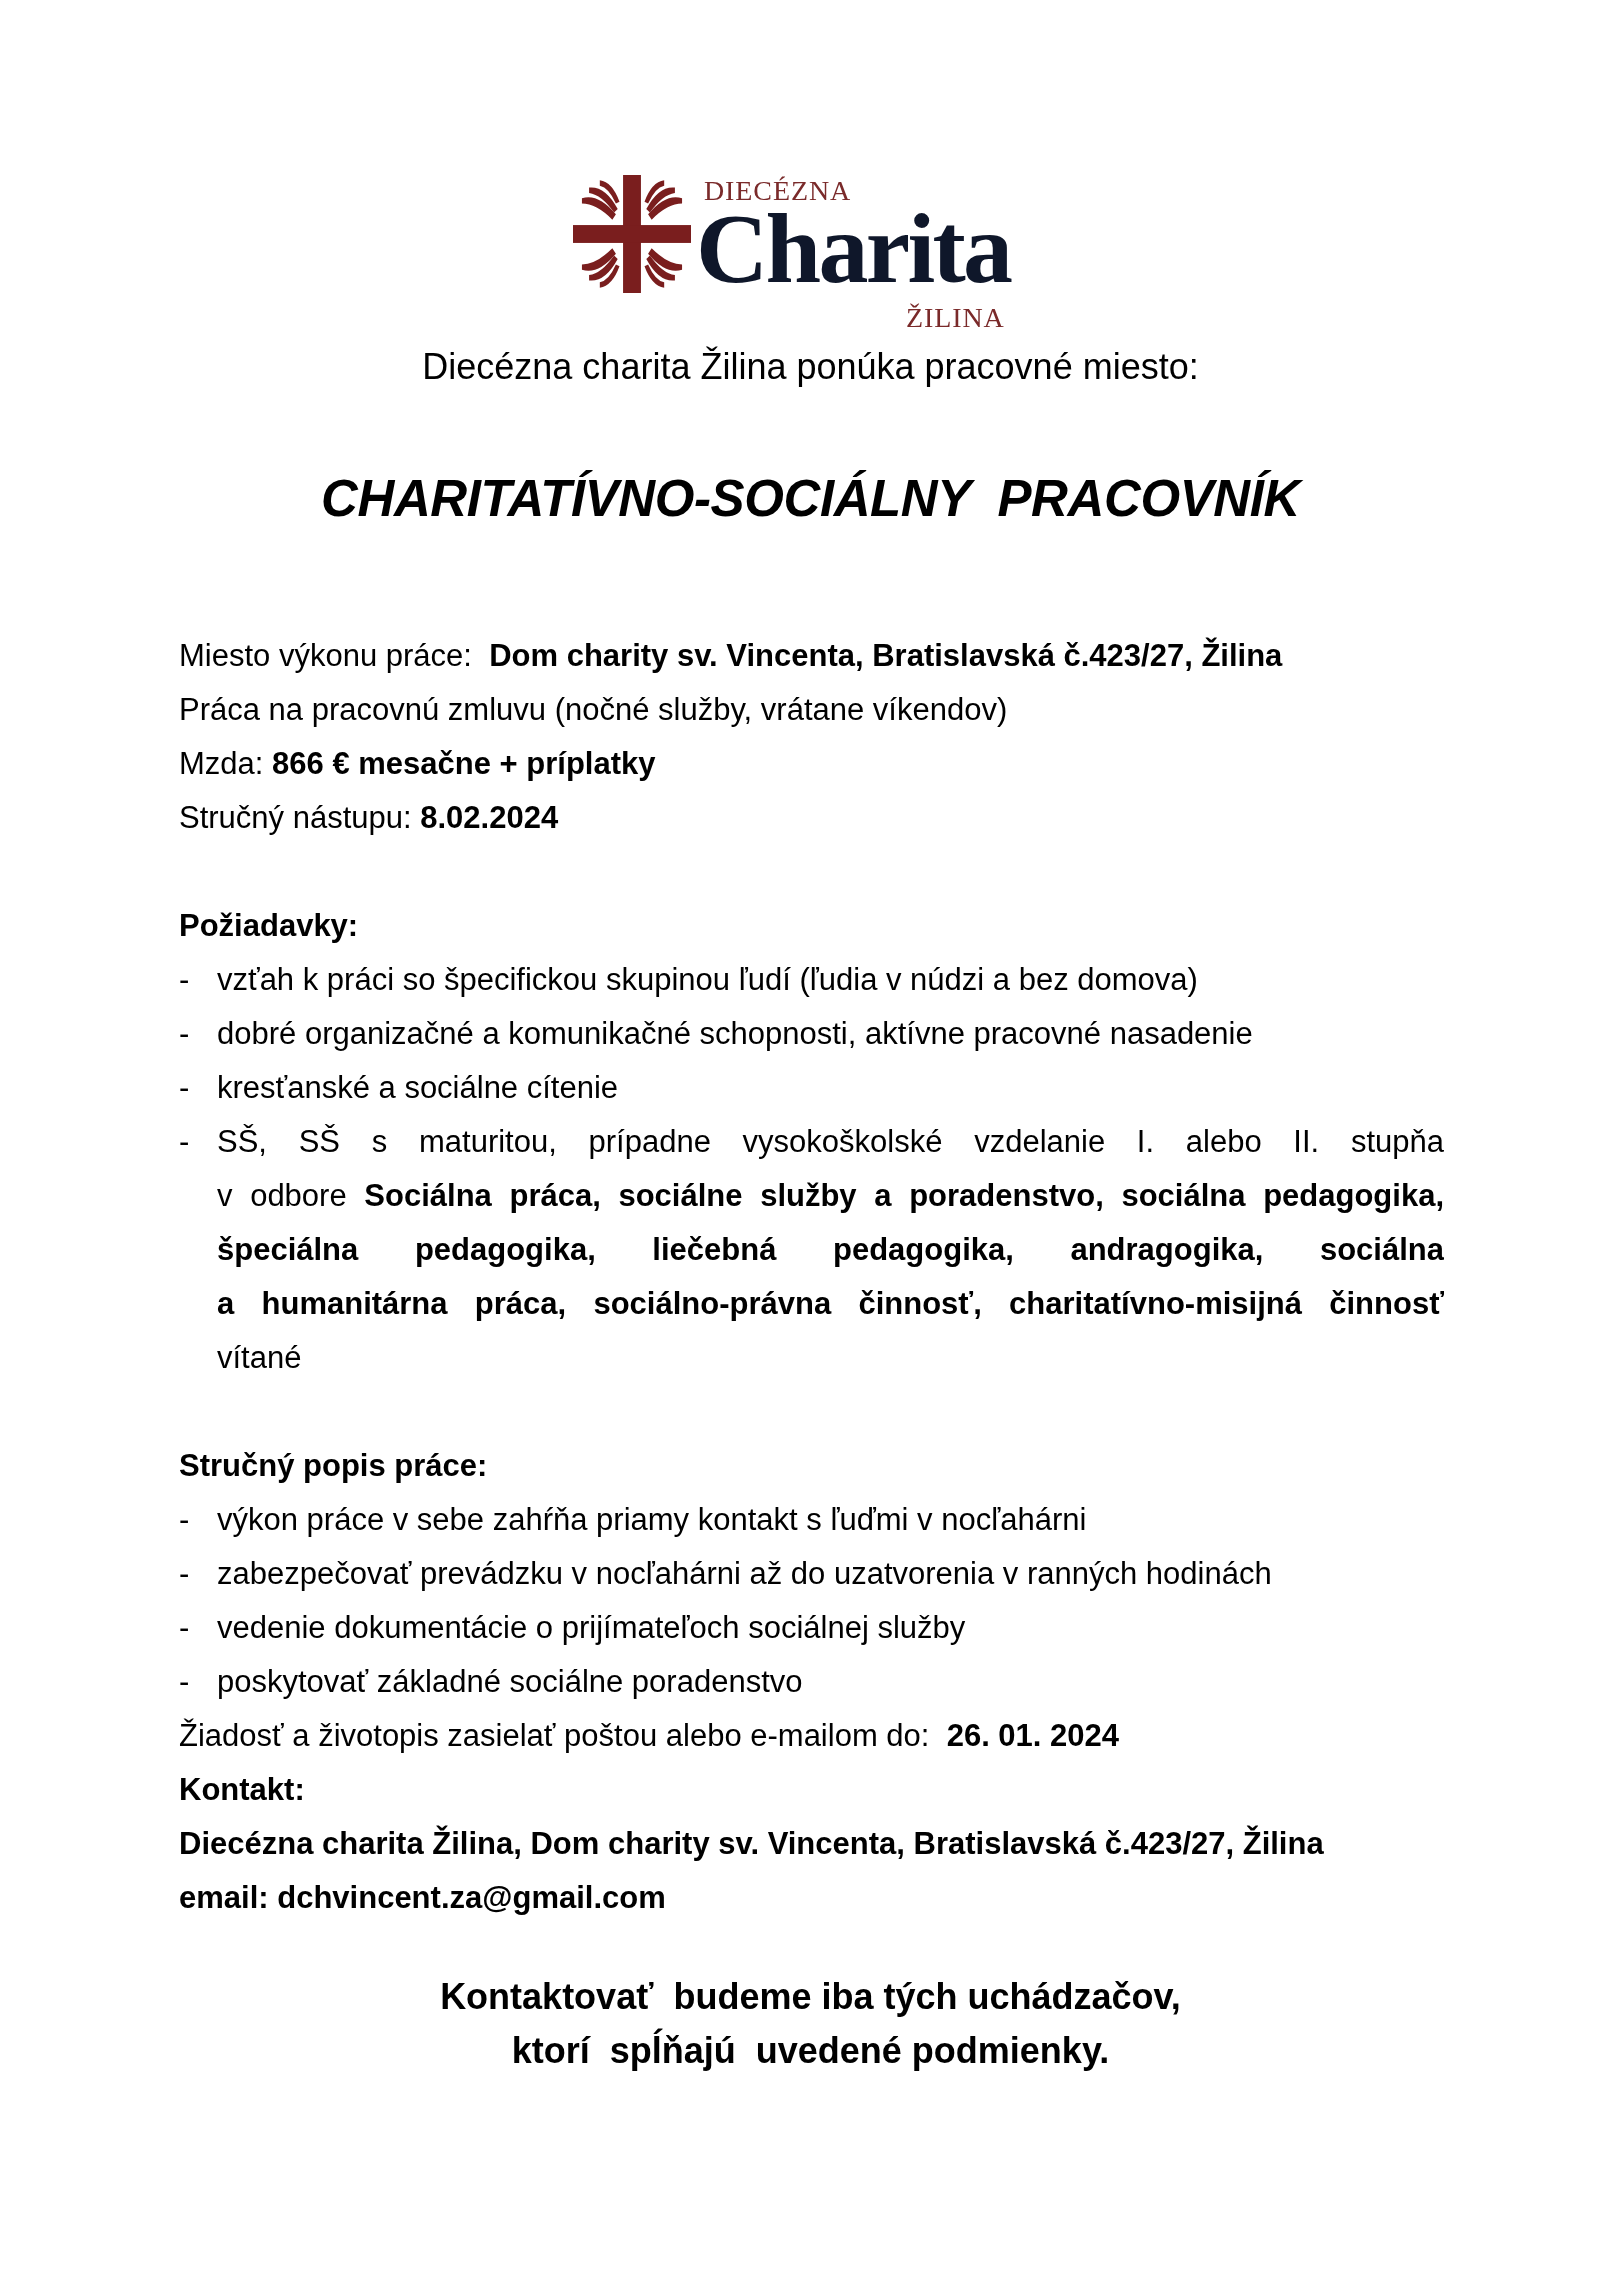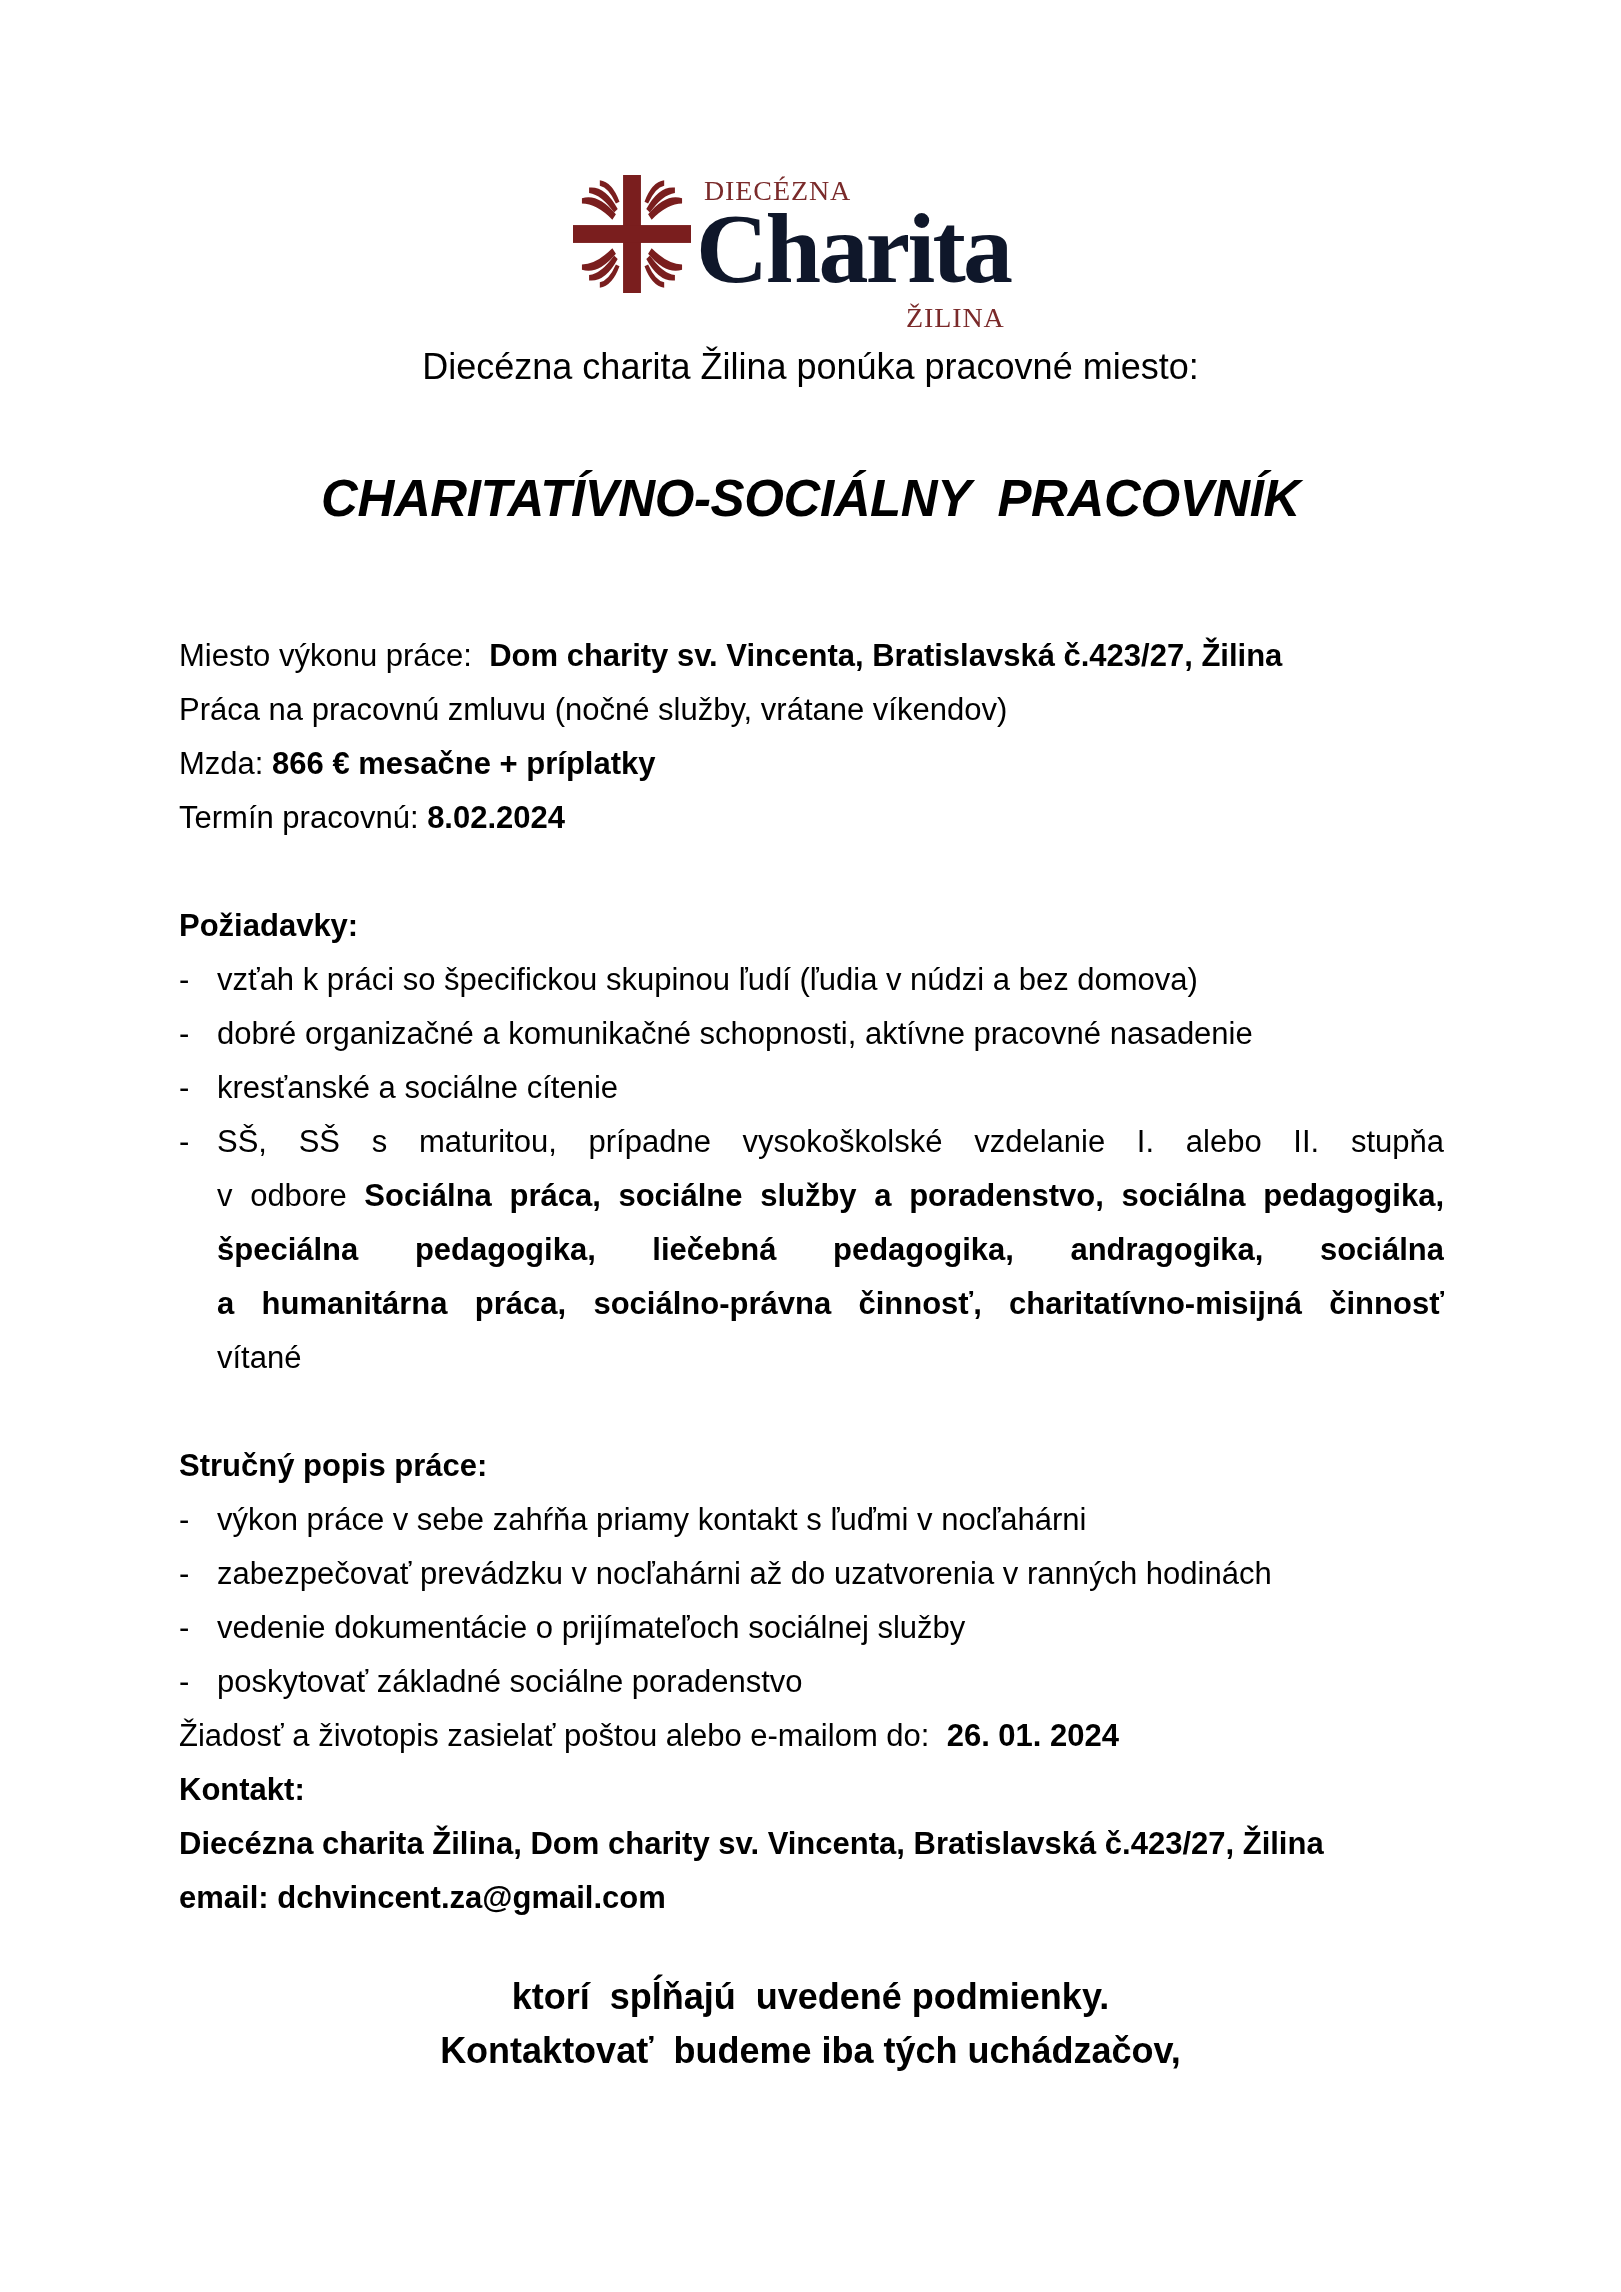--- a/index.html
+++ b/index.html
@@ -81,21 +81,21 @@
     <div class="line">
       <span>Miesto výkonu práce:</span>&nbsp;
       <span class="b">Dom charity sv. Vincenta, Bratislavská č.423/27, Žilina</span>
     </div>
     <div class="line">Práca na pracovnú zmluvu (nočné služby, vrátane víkendov)</div>
     <div class="line">
       <span>Mzda:</span>
       <span class="b">866 € mesačne + príplatky</span>
     </div>
     <div class="line">
-      <span>Termín pracovnú:</span>
+      <span>Stručný nástupu:</span>
       <span class="b">8.02.2024</span>
     </div>
 
     <div class="gap"></div>
 
     <div class="line b">Požiadavky:</div>
     <div class="bullet">
       <span class="dash">-</span>
       <span class="bul-text">vzťah k práci so špecifickou skupinou ľudí (ľudia v núdzi a bez domova)</span>
     </div>
@@ -147,18 +147,18 @@
     <div class="line b">Diecézna charita Žilina, Dom charity sv. Vincenta, Bratislavská č.423/27, Žilina</div>
     <div class="contact-row">
       <span>
         <span>email:</span>
         <span>dchvincent.za@gmail.com</span>
       </span>
     </div>
   </div>
 
   <div class="closing">
+    <div>Kontaktovať  budeme iba tých uchádzačov,</div>
     <div>ktorí  spĺňajú  uvedené podmienky.</div>
-    <div>Kontaktovať  budeme iba tých uchádzačov,</div>
   </div>
 
 </div>
 
 
 </body></html>

